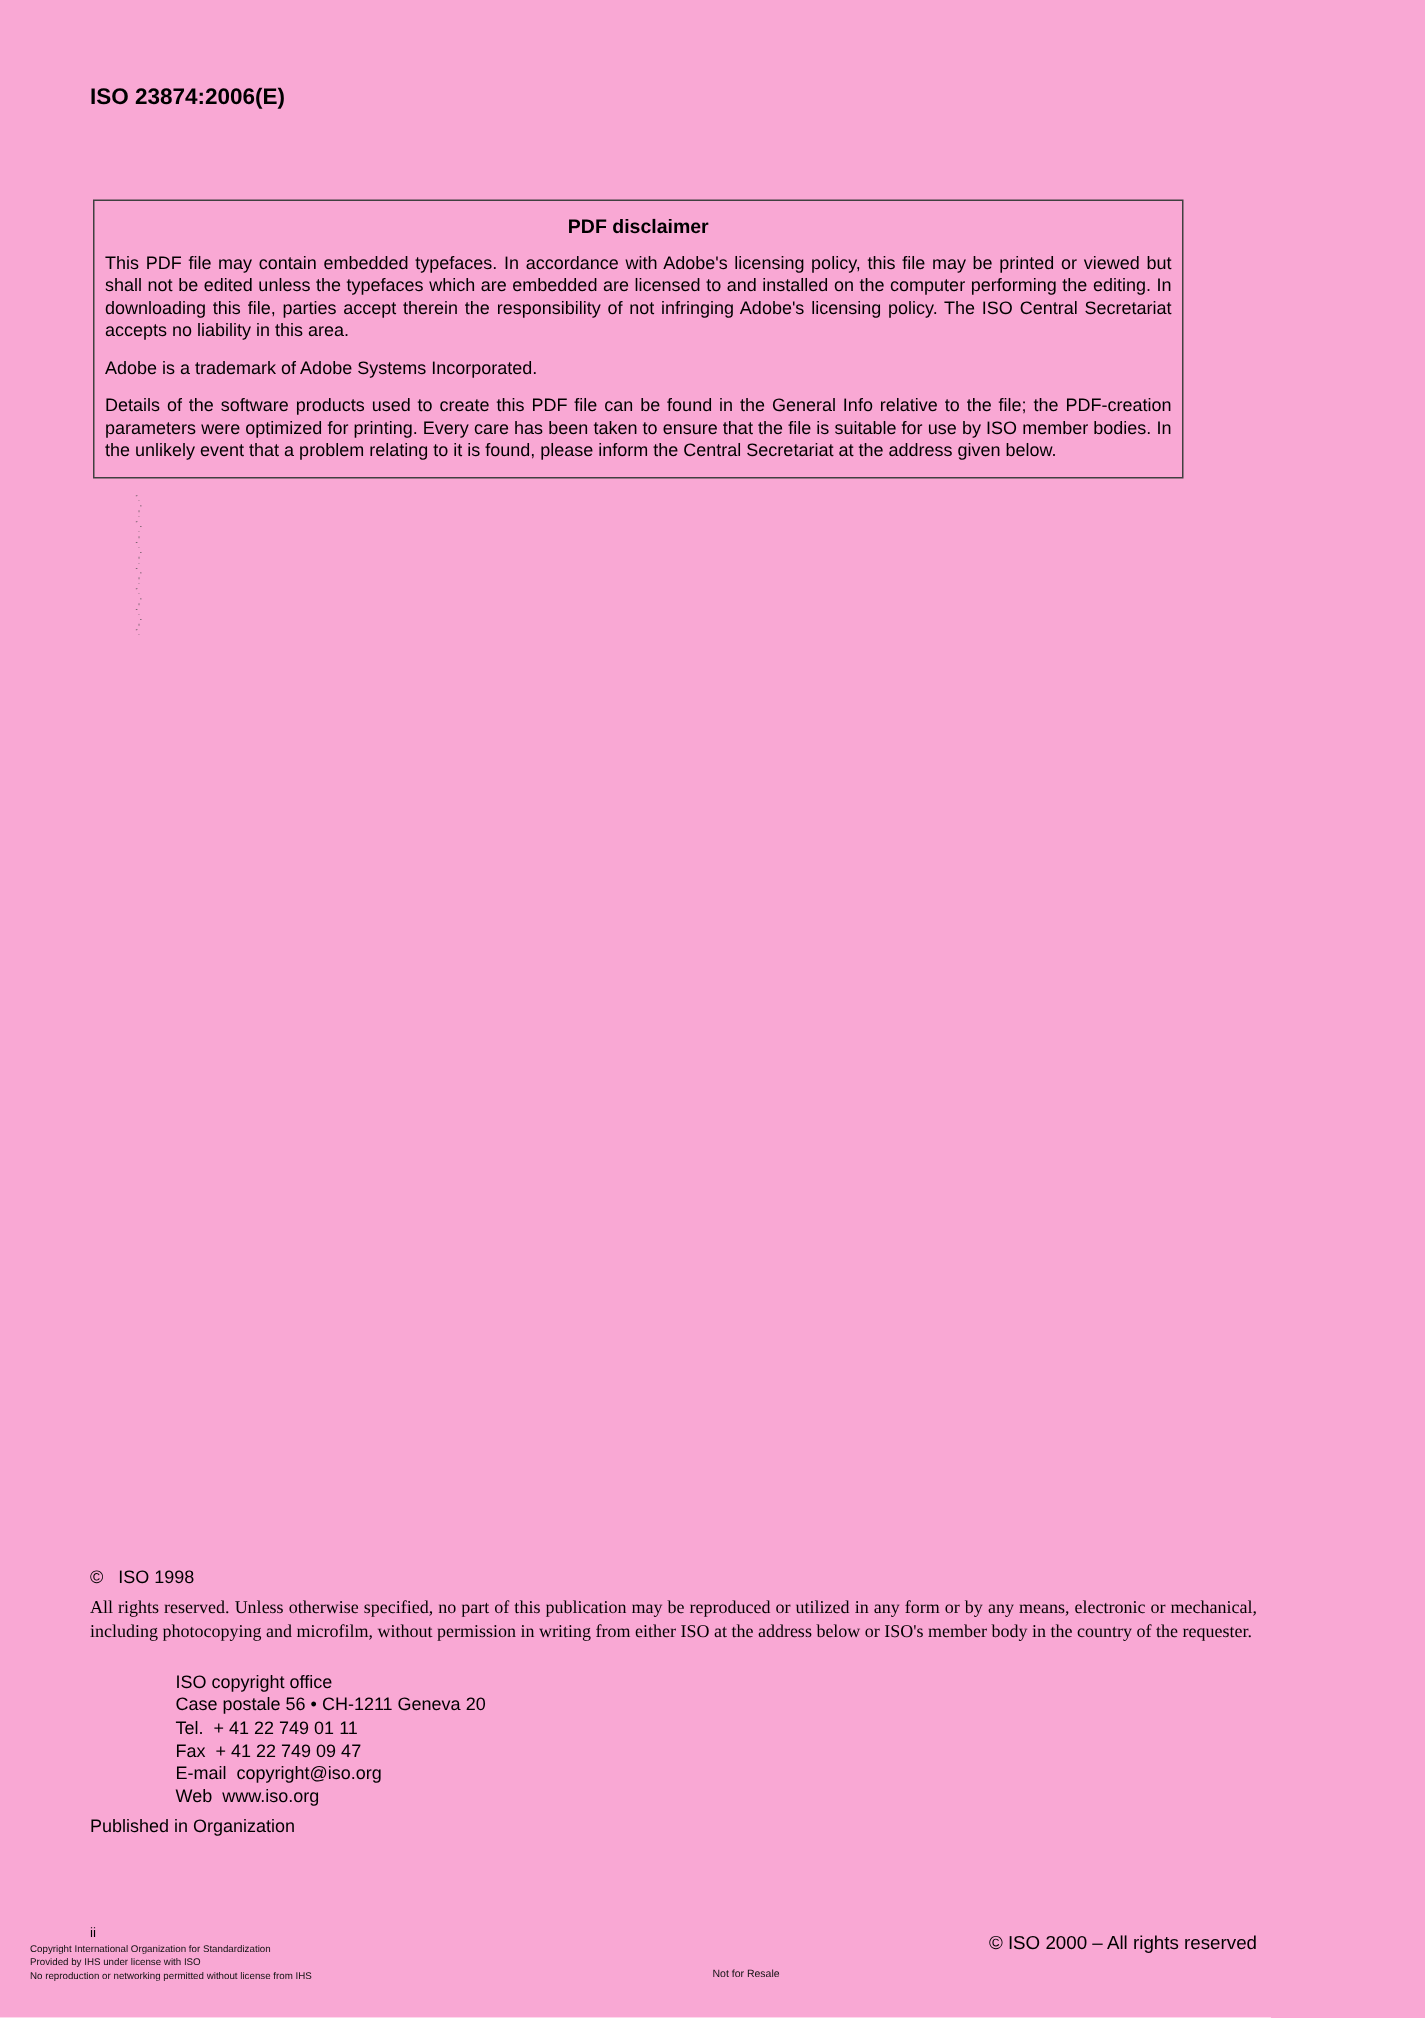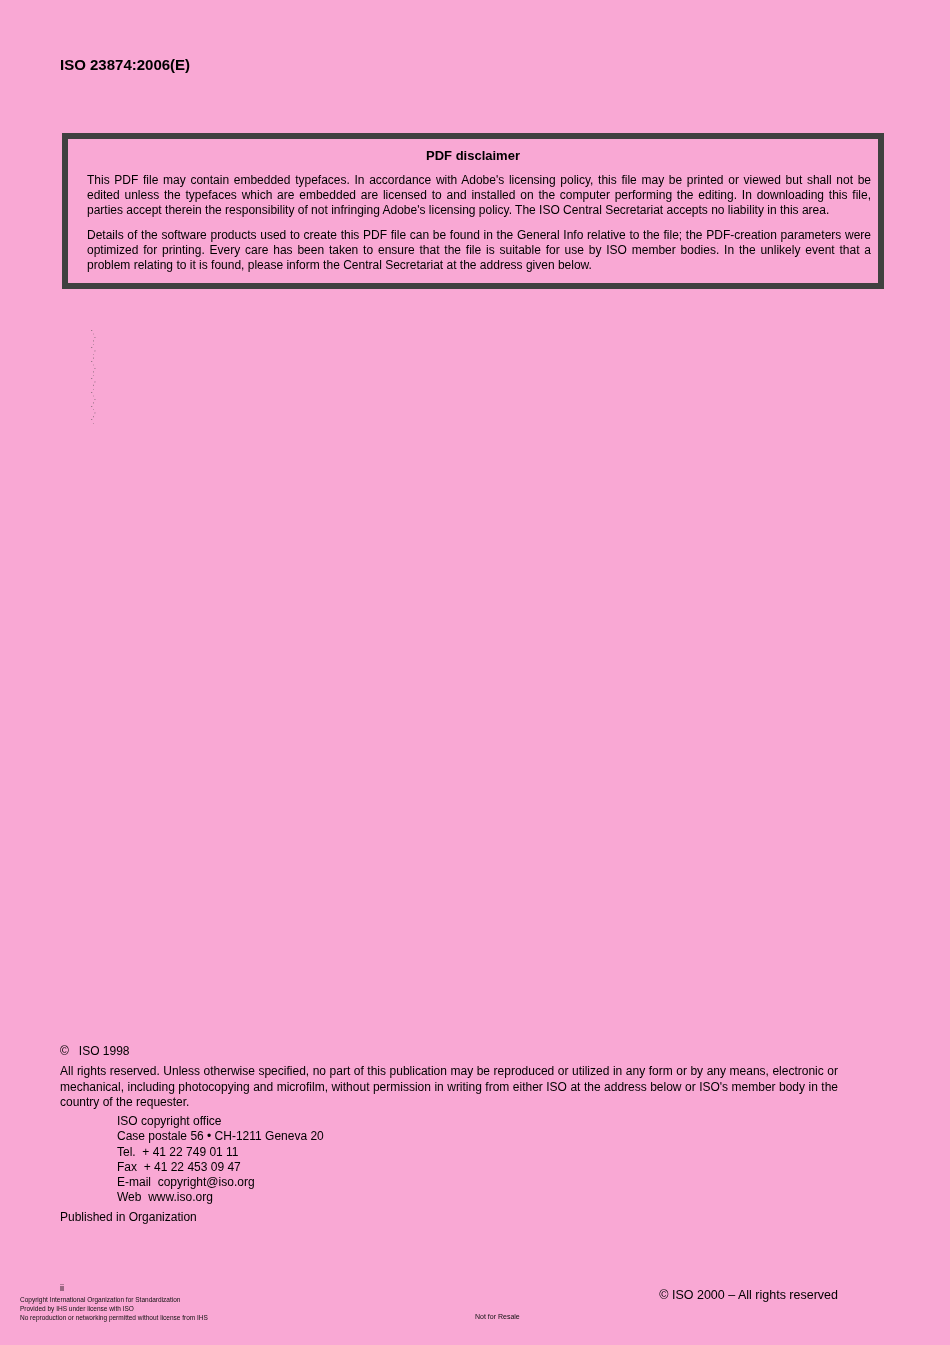--- a/index.html
+++ b/index.html
@@ -22,33 +22,33 @@
     position: absolute;
     left: 60px;
     top: 56px;
     font-size: 15px;
     font-weight: bold;
   }
   .disclaimer-box {
     position: absolute;
     left: 62px;
     top: 133px;
-    width: 822px;
+    width: 727px;
     box-sizing: border-box;
-    border: 6px solid #404040;
+    border: 1px solid #404040;
     padding: 8px 7px 10px 7px;
   }
   .disclaimer-title {
     text-align: center;
     font-weight: bold;
     font-size: 13px;
     margin: 1px 0 10px 0;
   }
   .disclaimer-box p {
-    margin: 0 0 10px 12px;
+    margin: 0 0 10px 0;
     font-size: 12px;
     line-height: 15px;
     text-align: justify;
   }
   .disclaimer-box p:last-child {
     margin-bottom: 0;
   }
   .margin-stamp {
     position: absolute;
     left: 90px;
@@ -69,20 +69,21 @@
     white-space: pre;
   }
   .copyright-body {
     position: absolute;
     left: 60px;
     top: 1064px;
     width: 778px;
     font-size: 12px;
     line-height: 15.5px;
     text-align: justify;
+    font-family: Liberation Serif, serif;
   }
   .address-block {
     position: absolute;
     left: 80px;
     top: 1114px;
     font-size: 12px;
     line-height: 15.3px;
     margin-left: 37px;
   }
   .address-block div {
@@ -126,34 +127,35 @@
 </head>
 <body>
 
 <div class="page">
 
   <div class="doc-header">ISO 23874:2006(E)</div>
 
   <div class="disclaimer-box">
     <div class="disclaimer-title">PDF disclaimer</div>
     <p>This PDF file may contain embedded typefaces. In accordance with Adobe's licensing policy, this file may be printed or viewed but shall not be edited unless the typefaces which are embedded are licensed to and installed on the computer performing the editing. In downloading this file, parties accept therein the responsibility of not infringing Adobe's licensing policy. The ISO Central Secretariat accepts no liability in this area.</p>
+    <p>Adobe is a trademark of Adobe Systems Incorporated.</p>
     <p>Details of the software products used to create this PDF file can be found in the General Info relative to the file; the PDF-creation parameters were optimized for printing. Every care has been taken to ensure that the file is suitable for use by ISO member bodies. In the unlikely event that a problem relating to it is found, please inform the Central Secretariat at the address given below.</p>
   </div>
 
   <div class="margin-stamp">·'-,·'-,·'·-,'·-,·'-·,'·-,·'</div>
 
   <div class="copyright-notice">©   ISO 1998</div>
 
   <div class="copyright-body">All rights reserved. Unless otherwise specified, no part of this publication may be reproduced or utilized in any form or by any means, electronic or mechanical, including photocopying and microfilm, without permission in writing from either ISO at the address below or ISO's member body in the country of the requester.</div>
 
   <div class="address-block">
     <div>ISO copyright office</div>
     <div>Case postale 56 • CH-1211 Geneva 20</div>
     <div>Tel.  + 41 22 749 01 11</div>
-    <div>Fax  + 41 22 453 09 47</div>
+    <div>Fax  + 41 22 749 09 47</div>
     <div>E-mail  copyright@iso.org</div>
     <div>Web  www.iso.org</div>
   </div>
 
   <div class="published-line">Published in Organization</div>
 
   <div class="footer-page-number">ii</div>
 
   <div class="footer-license">
     <div>Copyright International Organization for Standardization</div>

